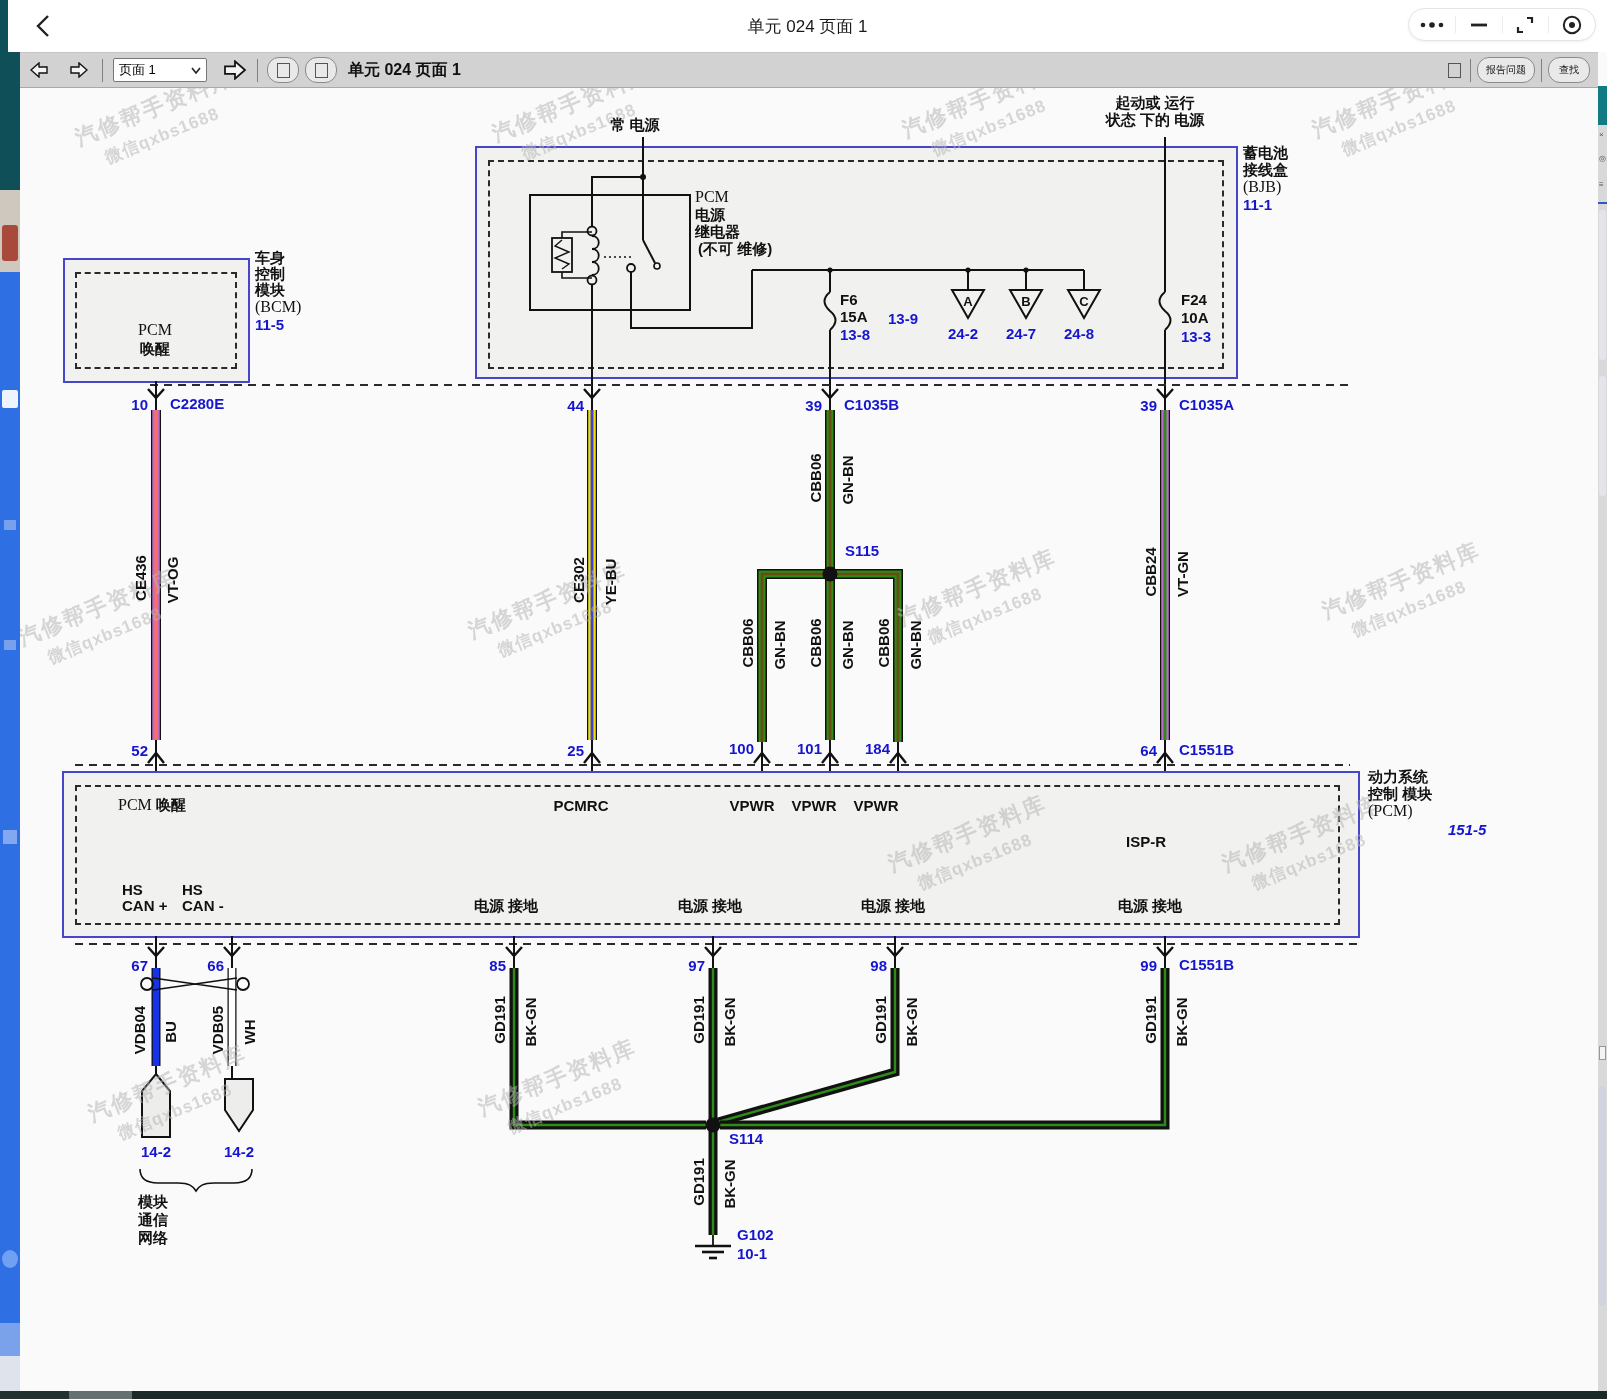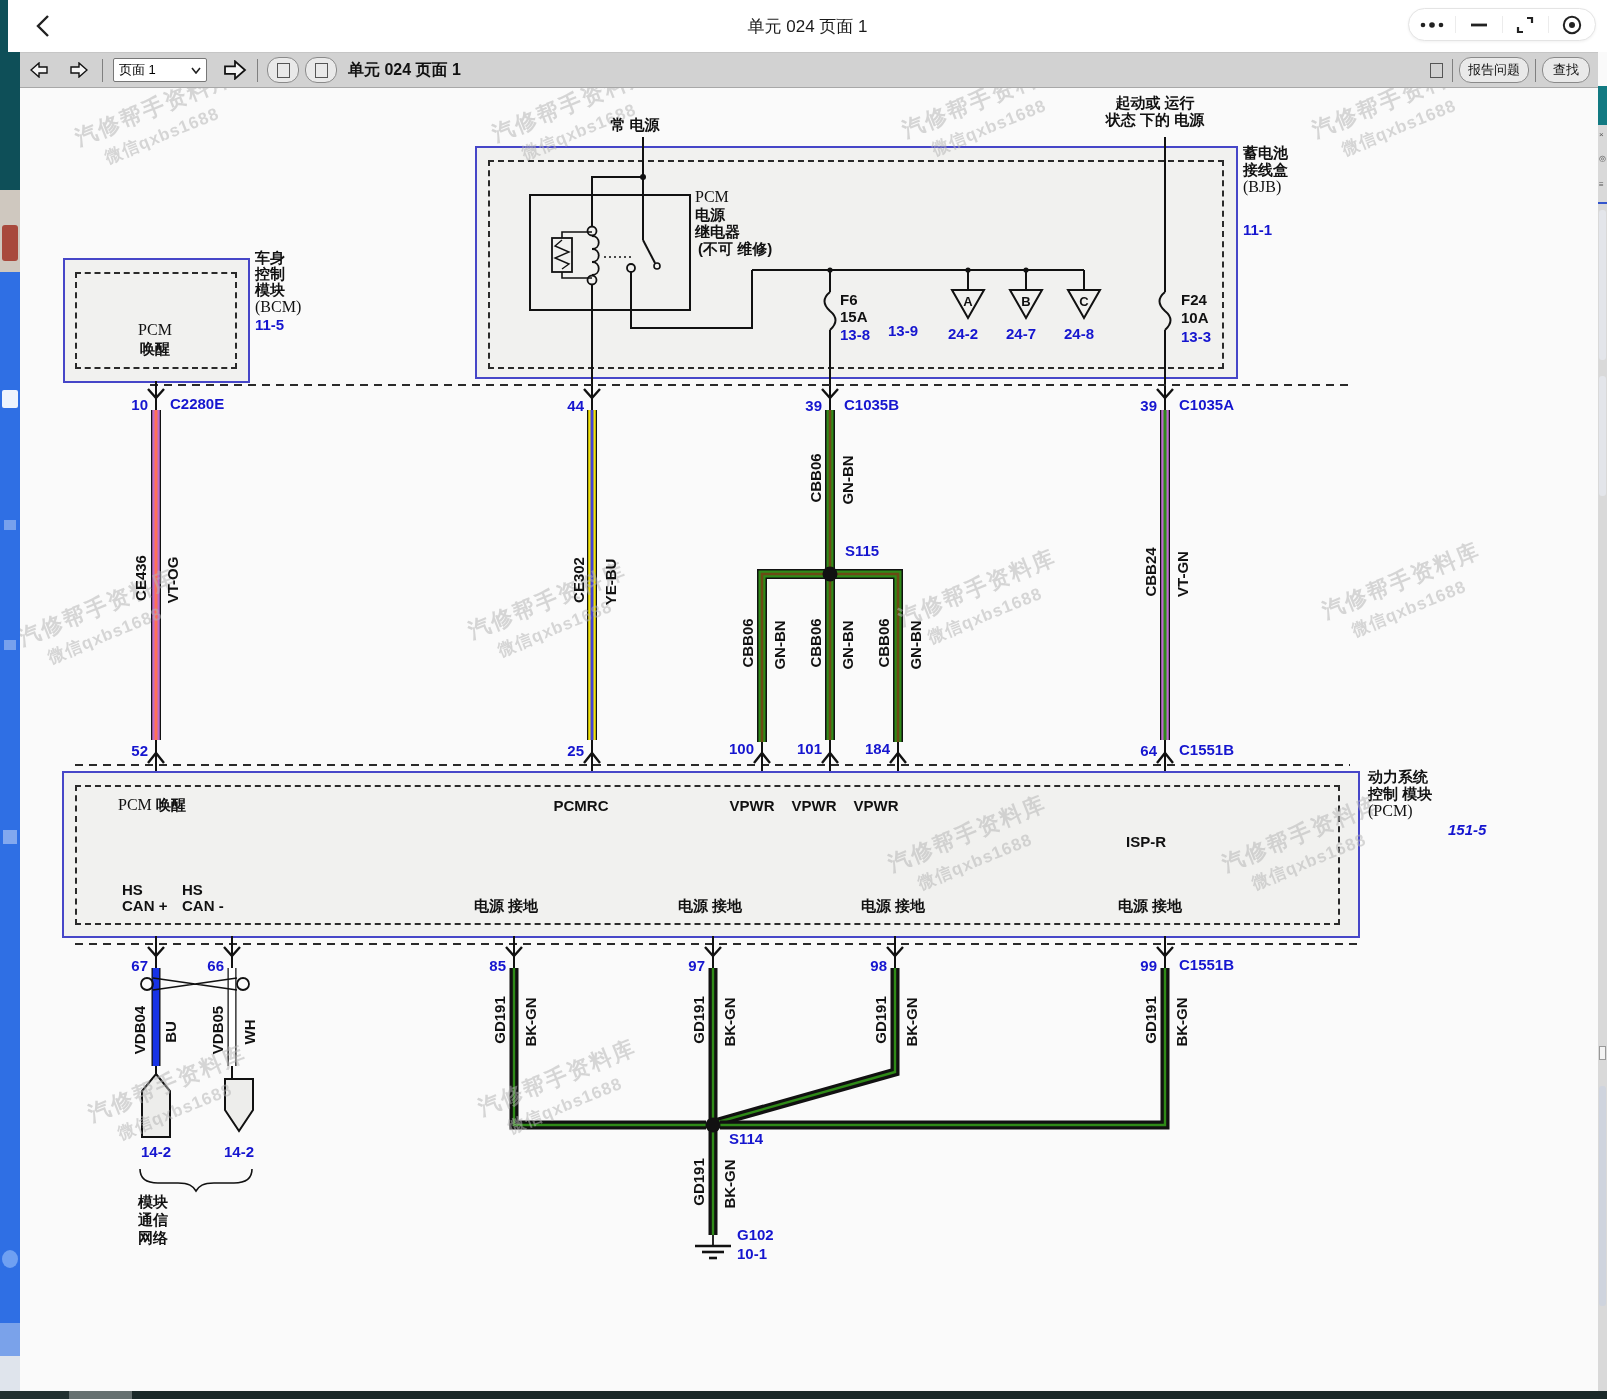--- a/index.html
+++ b/index.html
@@ -9,21 +9,21 @@
   .titlebar{position:absolute;left:8px;top:0;right:0;height:52px;background:#fff;z-index:10;}
   .back{position:absolute;left:26px;top:13px;width:18px;height:26px;cursor:pointer;}
   .wtitle{position:absolute;left:0;right:0;top:15px;text-align:center;font-size:17px;color:#1a1a1a;}
   .pill{position:absolute;left:1400px;top:8px;width:186px;height:31px;border:1px solid #e4e4e4;
         border-radius:18px;background:#fff;box-shadow:0 1px 3px rgba(0,0,0,.06);display:flex;align-items:center;}
   .pill .cell{flex:1;display:flex;align-items:center;justify-content:center;height:100%;cursor:pointer;}
   .pill .div{width:1px;height:17px;background:#ececec;}
   .toolbar{position:absolute;left:20px;top:52px;right:9px;height:34px;background:#d2d2d2;
            border-top:1px solid #c6c6c6;border-bottom:1px solid #a8a8a8;z-index:10;display:flex;align-items:center;}
   .tsep{width:1px;height:23px;background:#808080;margin:0 6px;}
-  .tbtn{background:#e9e9e9;border:1px solid #8a8a8a;border-radius:12px;font-size:13px;color:#111;
+  .tbtn{background:#e9e9e9;border:1px solid #8a8a8a;border-radius:12px;font-size:10px;color:#111;
         display:flex;align-items:center;justify-content:center;cursor:pointer;}
   .sq{width:30px;height:24px;margin:0 3px;}
   .sqg{width:11px;height:13px;border:1px solid #555;}
   .pagesel{width:82px;height:22px;background:#fff;border:1px solid #777;border-radius:2px;margin:0 4px;
            font-size:13px;display:flex;align-items:center;justify-content:space-between;padding:0 5px;cursor:pointer;}
   .ttitle{font-size:16px;font-weight:bold;color:#111;margin-left:8px;white-space:nowrap;}
   .tspacer{flex:1;}
   
   .lstrip{position:absolute;left:0;top:0;width:20px;height:1391px;z-index:9;background:#2f6fe4;}
   .lseg{position:absolute;left:0;width:100%;}
@@ -193,31 +193,31 @@
       <path fill="none" stroke="#111" stroke-width="1.6" d="M140 1169 C140 1179 147 1183 158 1183 L178 1183 C189 1183 193 1186 196 1191 C199 1186 203 1183 214 1183 L234 1183 C245 1183 252 1179 252 1169"></path>
     </svg>
 
     <div class="lbl ctr" style="left:635px;top:117px;">常 电源</div>
     <div class="lbl ctr" style="left:1155px;top:95px;">起动或 运行</div>
     <div class="lbl ctr" style="left:1155px;top:112px;">状态 下的 电源</div>
 
     <div class="lbl" style="left:1243px;top:145px;">蓄电池</div>
     <div class="lbl" style="left:1243px;top:162px;">接线盒</div>
     <div class="lbl serif" style="left:1243px;top:179px;">(BJB)</div>
-    <div class="lbl blue" style="left:1243px;top:197px;margin-top:25px;">11-1</div>
+    <div class="lbl blue" style="left:1243px;top:197px;">11-1</div>
 
     <div class="lbl serif" style="left:695px;top:189px;">PCM</div>
     <div class="lbl" style="left:695px;top:207px;">电源</div>
     <div class="lbl" style="left:695px;top:224px;">继电器</div>
     <div class="lbl" style="left:698px;top:241px;">(不可 维修)</div>
 
     <div class="lbl" style="left:840px;top:292px;">F6</div>
     <div class="lbl" style="left:840px;top:309px;">15A</div>
     <div class="lbl blue" style="left:840px;top:327px;">13-8</div>
-    <div class="lbl blue" style="left:888px;top:323px;text-align:center;">13-9</div>
+    <div class="lbl blue" style="left:888px;top:311px;text-align:center;">13-9</div>
     <div class="lbl" style="left:1181px;top:292px;">F24</div>
     <div class="lbl" style="left:1181px;top:310px;">10A</div>
     <div class="lbl blue" style="left:1181px;top:329px;">13-3</div>
 
     <div class="tri-letter" style="left:968px;top:294px;">A</div>
     <div class="tri-letter" style="left:1026px;top:294px;">B</div>
     <div class="tri-letter" style="left:1084px;top:294px;">C</div>
     <div class="lbl blue ctr" style="left:963px;top:326px;">24-2</div>
     <div class="lbl blue ctr" style="left:1021px;top:326px;">24-7</div>
     <div class="lbl blue ctr" style="left:1079px;top:326px;">24-8</div>

